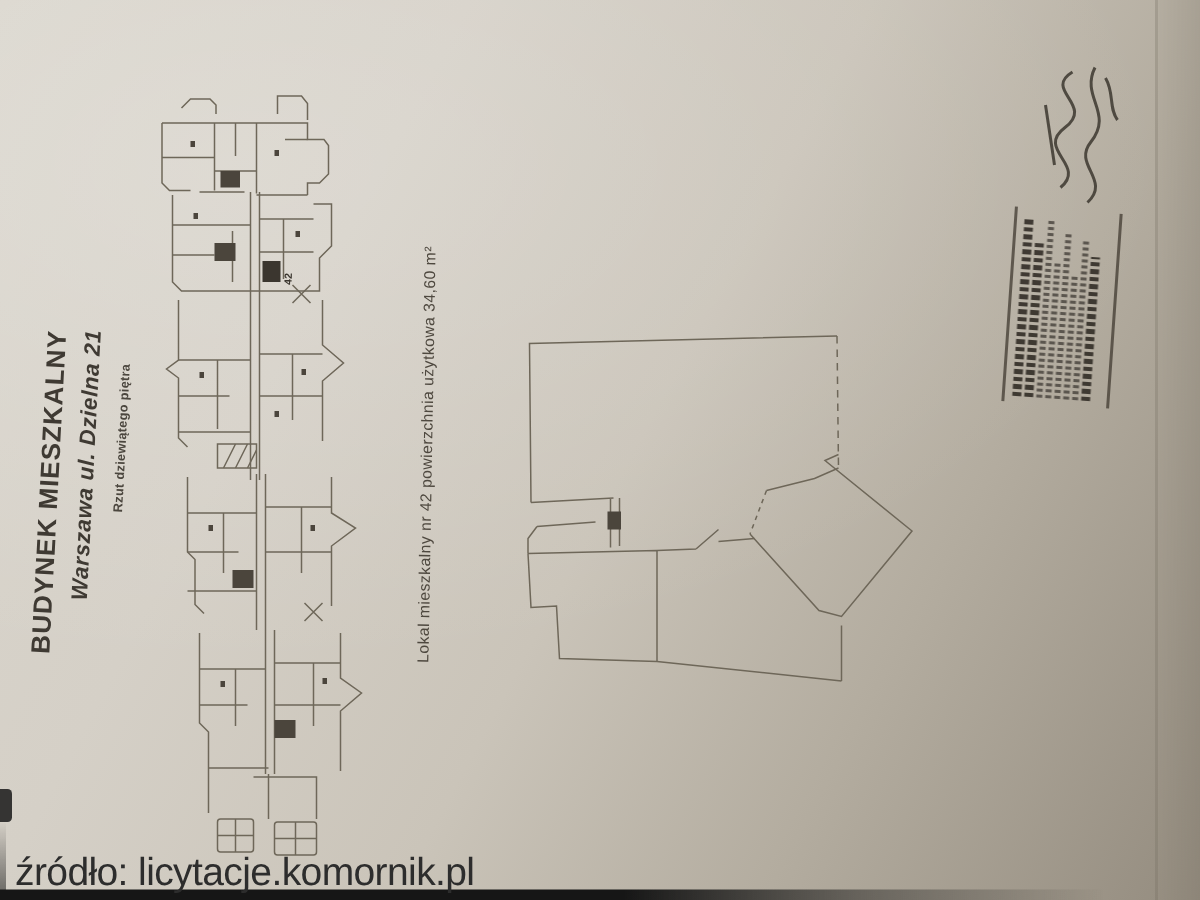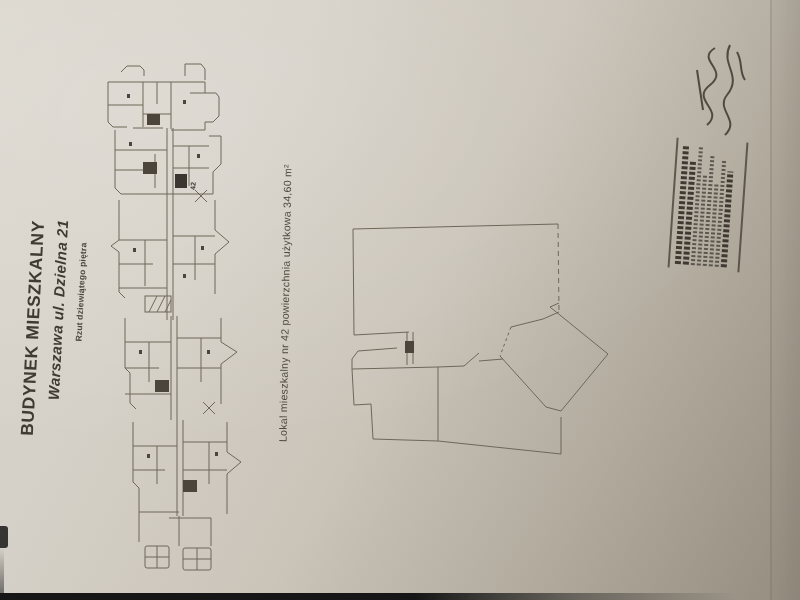--- a/index.html
+++ b/index.html
@@ -168,13 +168,14 @@
     </div>
 
   </div>
 
   <div class="page-edge-right"></div>
   <div class="page-margin-right"></div>
 
   <div class="wm-blob"></div>
   <div class="wm-edge"></div>
   <div class="wm-bar"></div>
+  <div class="wm-text">źródło: licytacje.komornik.pl</div>
 </div>
 
 </body></html>

